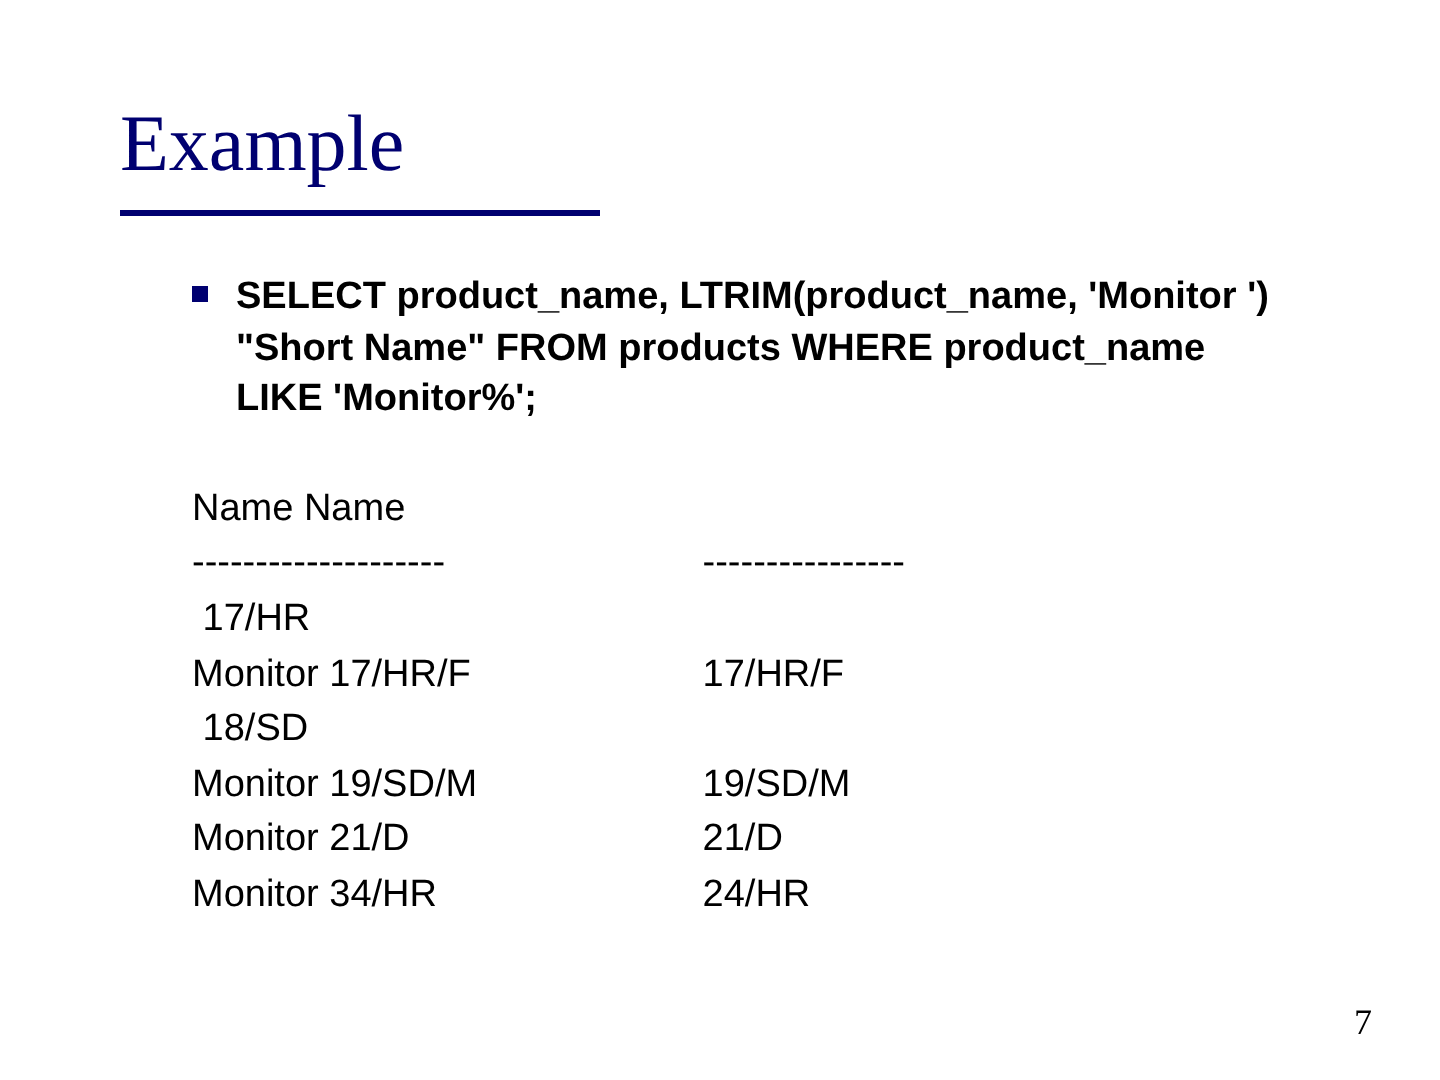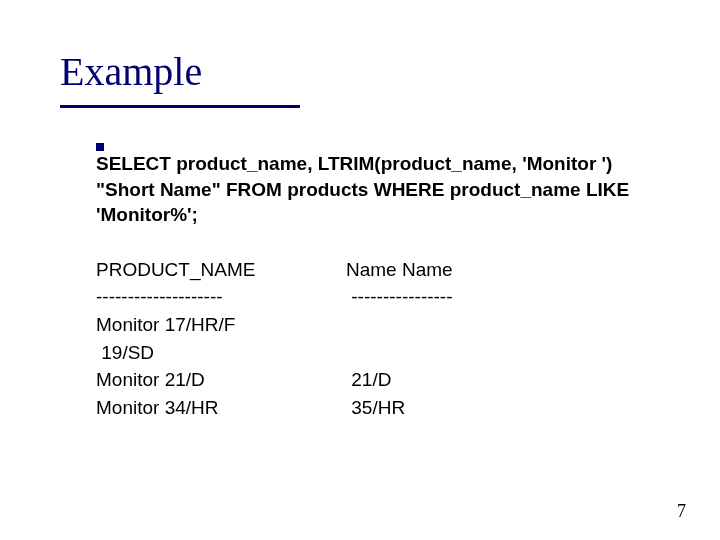--- a/index.html
+++ b/index.html
@@ -33,21 +33,20 @@
     width: 240px;
   }
   .body {
     margin-top: 28px;
   }
   .bullet-row {
     display: flex;
     align-items: flex-start;
     margin-left: 36px;
     margin-right: 20px;
-    flex-direction: column;
   }
   .bullet {
     width: 8px;
     height: 8px;
     background: #000070;
     margin-top: 7px;
     margin-right: 14px;
     flex: 0 0 auto;
   }
   .bullet-text {
@@ -90,40 +89,45 @@
   <div class="title-underline"></div>
 
   <div class="body">
     <div class="bullet-row">
       <div class="bullet"></div>
       <div class="bullet-text">SELECT product_name, LTRIM(product_name, 'Monitor ') "Short Name" FROM products WHERE product_name LIKE 'Monitor%';</div>
     </div>
 
     <div class="table-wrap">
       <div class="row">
-        <div class="col1">PRODUCT_NAME</div>
         <div class="col2">Name Name</div>
       </div>
       <div class="row">
         <div class="col1">--------------------</div>
         <div class="col2"> ----------------</div>
       </div>
       <div class="row">
+        <div class="col2"> 17/HR</div>
       </div>
       <div class="row">
         <div class="col1">Monitor 17/HR/F</div>
+        <div class="col2"> 17/HR/F</div>
       </div>
       <div class="row">
-        <div class="col2"> 19/SD</div>
+        <div class="col2"> 18/SD</div>
+      </div>
+      <div class="row">
+        <div class="col1">Monitor 19/SD/M</div>
+        <div class="col2"> 19/SD/M</div>
       </div>
       <div class="row">
         <div class="col1">Monitor 21/D</div>
         <div class="col2"> 21/D</div>
       </div>
       <div class="row">
         <div class="col1">Monitor 34/HR</div>
-        <div class="col2"> 35/HR</div>
+        <div class="col2"> 24/HR</div>
       </div>
     </div>
   </div>
 
   <div class="page-num">7</div>
 </div>
 
 </body></html>

